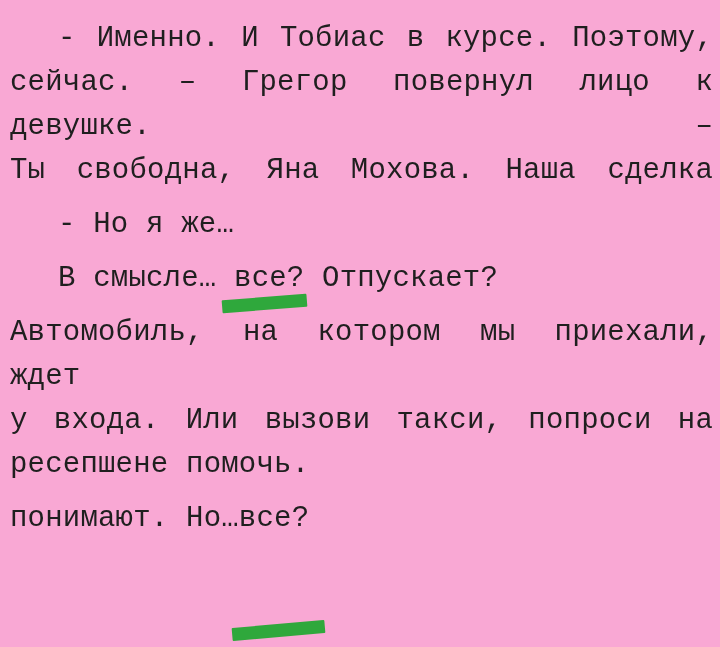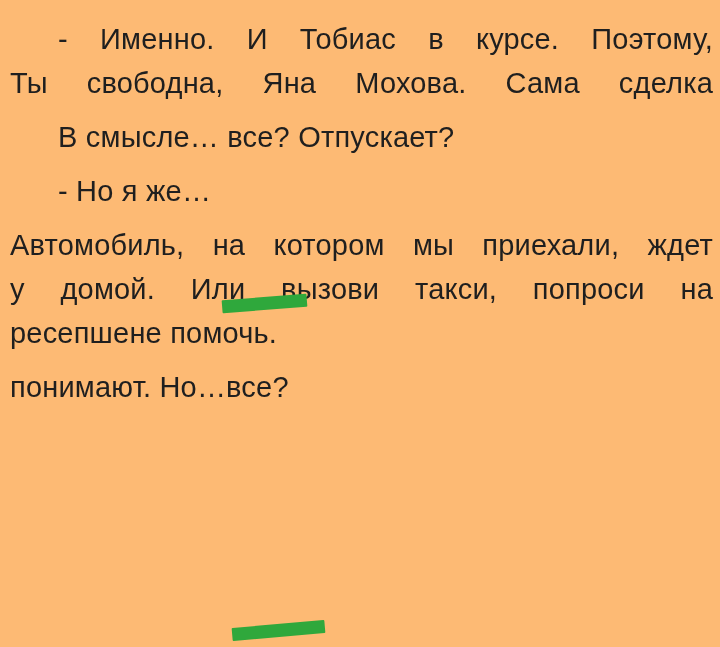--- a/index.html
+++ b/index.html
@@ -39,35 +39,36 @@
   }
   .marker-stroke {
     position: absolute;
     transform-origin: 50% 50%;
     border-radius: 1px;
   }
 </style>
 </head>
 <body>
 
-<div class="page" style="background: #fdba74;">
+<div class="page" style="background: #f9a8d4; font-family: Liberation Mono, monospace;">
   <main class="book-text" id="text-root" style="color: rgb(31, 31, 31);">
       <p>
         <span class="line first">- Именно. И Тобиас в курсе. Поэтому,</span>
-        <span class="line">Ты свободна, Яна Мохова. Сама сделка</span>
+        <span class="line">сейчас. – Грегор повернул лицо к девушке. –</span>
+        <span class="line">Ты свободна, Яна Мохова. Наша сделка</span>
+      </p>
+      <p>
+        <span class="line first last">- Но я же…</span>
       </p>
       <p>
         <span class="line first last">В смысле… все? Отпускает?</span>
       </p>
       <p>
-        <span class="line first last">- Но я же…</span>
-      </p>
-      <p>
         <span class="line">Автомобиль, на котором мы приехали, ждет</span>
-        <span class="line">у домой. Или вызови такси, попроси на</span>
+        <span class="line">у входа. Или вызови такси, попроси на</span>
         <span class="line last">ресепшене помочь.</span>
       </p>
       <p>
         <span class="line last">понимают. Но…все?</span>
       </p>
     </main>
   <div id="marks-root">
       <div class="marker-stroke" style="left: 222px; top: 297px; width: 85px; height: 13px; background: rgb(47, 168, 60); transform: rotate(-4.5deg);"></div>
       <div class="marker-stroke" style="left: 232px; top: 624px; width: 93px; height: 13px; background: rgb(47, 168, 60); transform: rotate(-5deg);"></div>
     </div>

